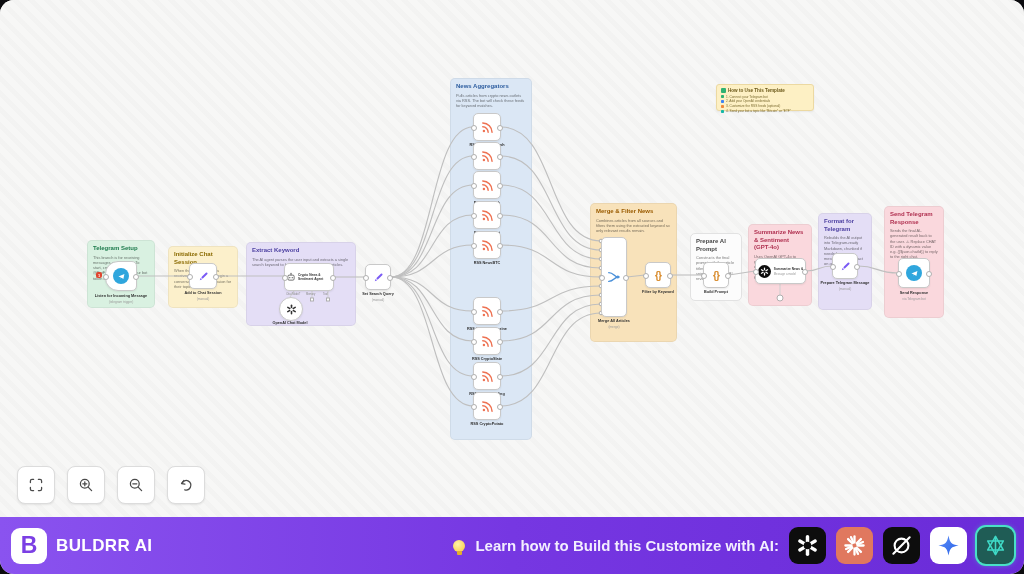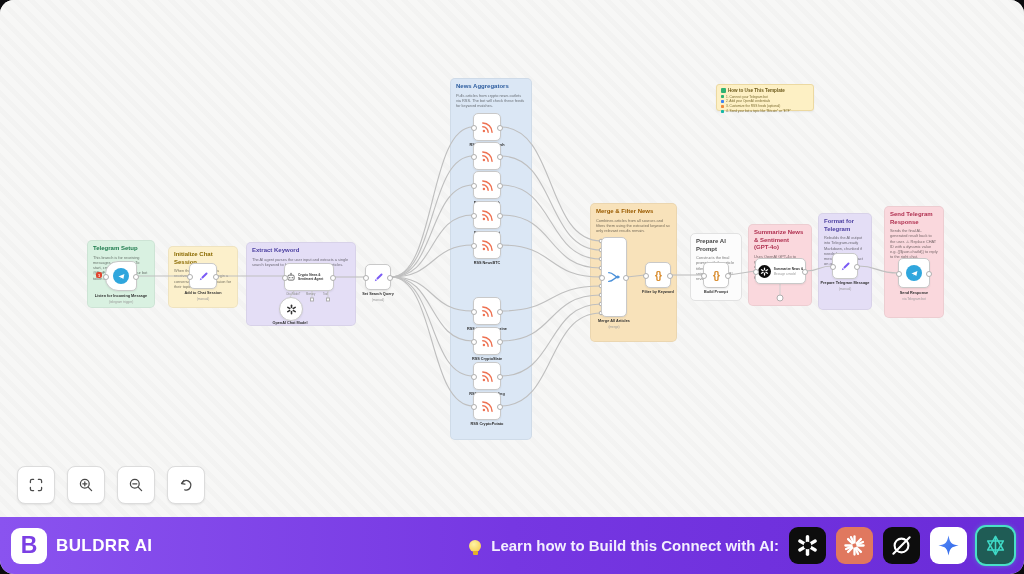--- a/index.html
+++ b/index.html
@@ -418,21 +418,21 @@
     </div>
   </div>
 
   <div class="footer">
     <div class="brand">
       <div class="logo">B</div>
       <div class="brand-name">BULDRR AI</div>
     </div>
     <div class="cta">
       <span class="bulb"></span>
-      <span class="cta-text">Learn how to Build this Connect with AI:</span>
+      <span class="cta-text">Learn how to Build this Customize with AI:</span>
       <div class="ai-tile openai">
         <svg width="23" height="23" viewBox="-12 -12 24 24">
             <g fill="#fff">
               <rect x="-1.8" y="-11" width="3.6" height="11.5" rx="1.8"></rect>
               <rect x="-1.8" y="-11" width="3.6" height="11.5" rx="1.8" transform="rotate(60)"></rect>
               <rect x="-1.8" y="-11" width="3.6" height="11.5" rx="1.8" transform="rotate(120)"></rect>
               <rect x="-1.8" y="-11" width="3.6" height="11.5" rx="1.8" transform="rotate(180)"></rect>
               <rect x="-1.8" y="-11" width="3.6" height="11.5" rx="1.8" transform="rotate(240)"></rect>
               <rect x="-1.8" y="-11" width="3.6" height="11.5" rx="1.8" transform="rotate(300)"></rect>
             </g>

